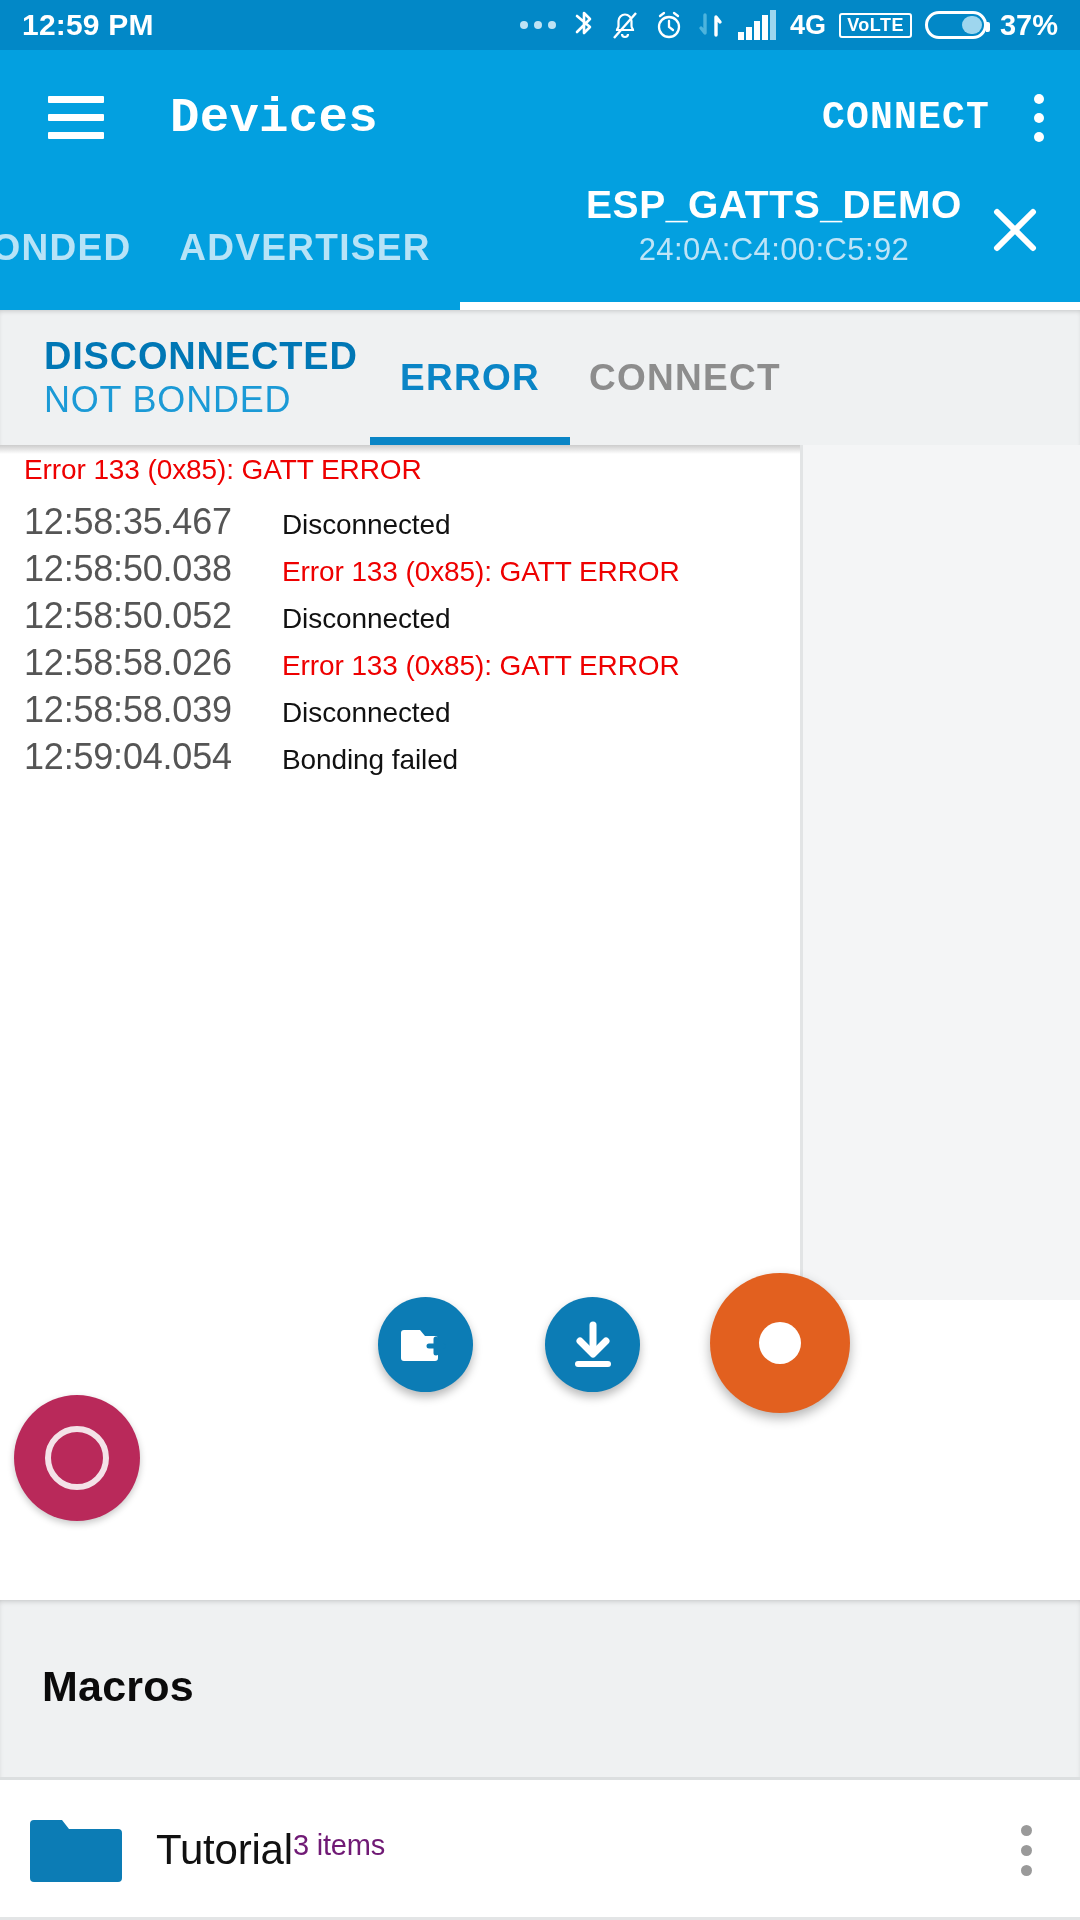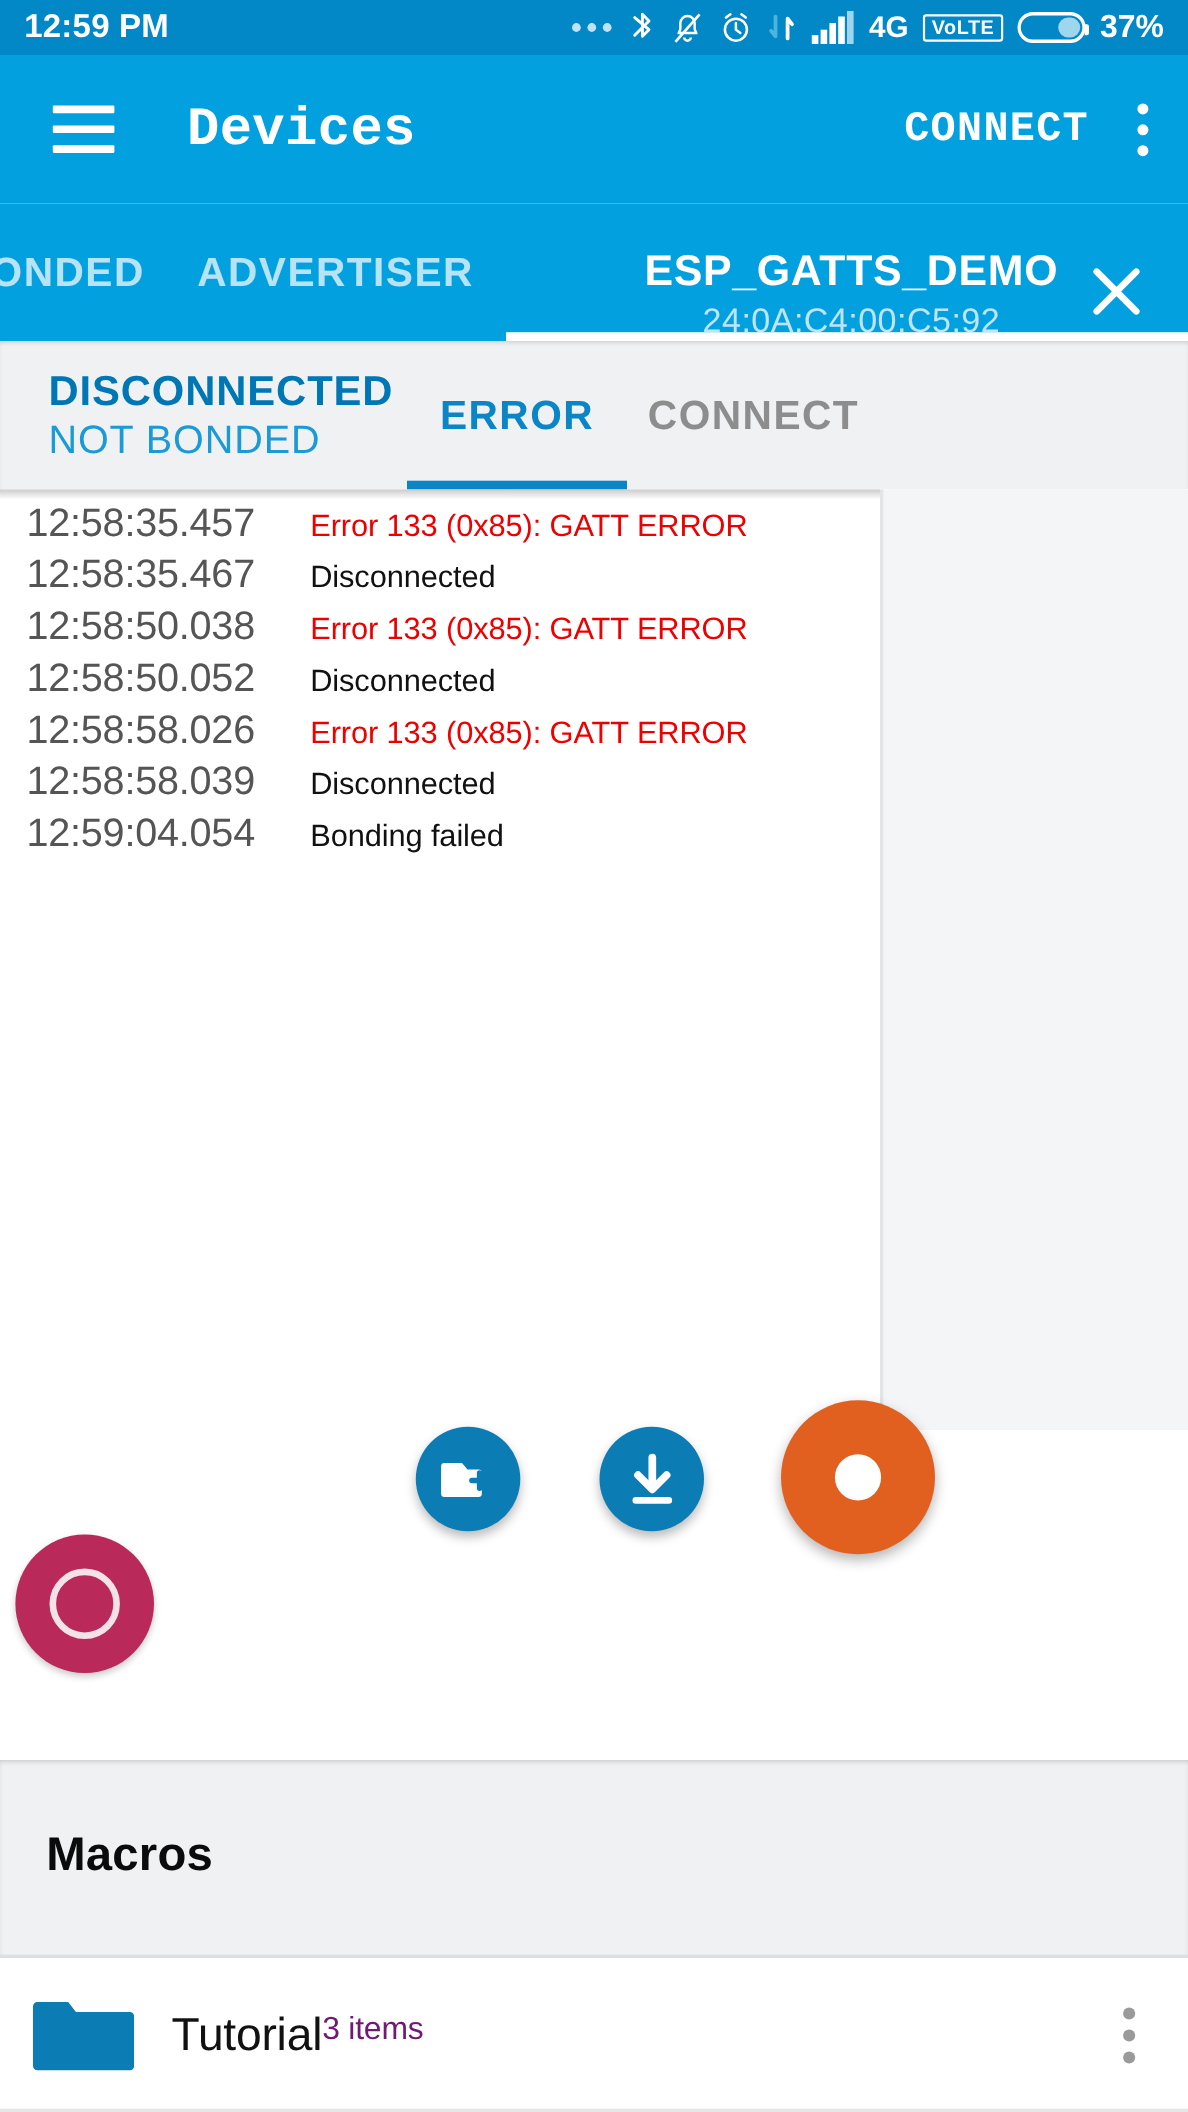--- a/index.html
+++ b/index.html
@@ -59,21 +59,21 @@
     background:#03a0e0; display:flex; align-items:flex-end;
   }
   .dtab{
     height:125px; display:flex; flex-direction:column; align-items:center; justify-content:center;
     color:#b7e3f7; font-size:37px; font-weight:600; letter-spacing:1.3px; cursor:pointer;
     position:relative;
   }
   .dtab.bonded{ width:215px; margin-left:-60px; }
   .dtab.advertiser{ width:300px; }
   .dtab.device{
-    width:auto; flex:1; color:#fff; flex-direction:row; align-items:flex-end; justify-content:flex-end;
+    width:auto; flex:1; color:#fff; flex-direction:row; align-items:flex-start; justify-content:flex-end;
     padding-right:20px;
   }
   .dev-text{ display:flex; flex-direction:column; align-items:center; }
   .dev-name{ font-size:39px; font-weight:600; color:#fff; letter-spacing:.6px; line-height:1.05; }
   .dev-mac{ font-size:31px; font-weight:400; color:#bee4f7; letter-spacing:.4px; margin-top:6px;}
   .dev-close{
     width:90px; height:90px; display:flex; align-items:center; justify-content:center;
     margin-left:8px; cursor:pointer;
   }
   .dev-close svg{ display:block; }
@@ -257,21 +257,20 @@
       <span class="s2">NOT BONDED</span>
     </div>
     <div class="cstab client">ERROR</div>
     <div class="cstab server">CONNECT</div>
     <div class="cstab-ind"></div>
   </div>
 
   <div class="logwrap">
     <div class="loglist">
       <div class="logrow">
-        <span class="logtime">12:58:35.457</span>
         <span class="logmsg err">Error 133 (0x85): GATT ERROR</span>
       </div>
       <div class="logrow">
         <span class="logtime">12:58:35.467</span>
         <span class="logmsg norm">Disconnected</span>
       </div>
       <div class="logrow">
         <span class="logtime">12:58:50.038</span>
         <span class="logmsg err">Error 133 (0x85): GATT ERROR</span>
       </div>

